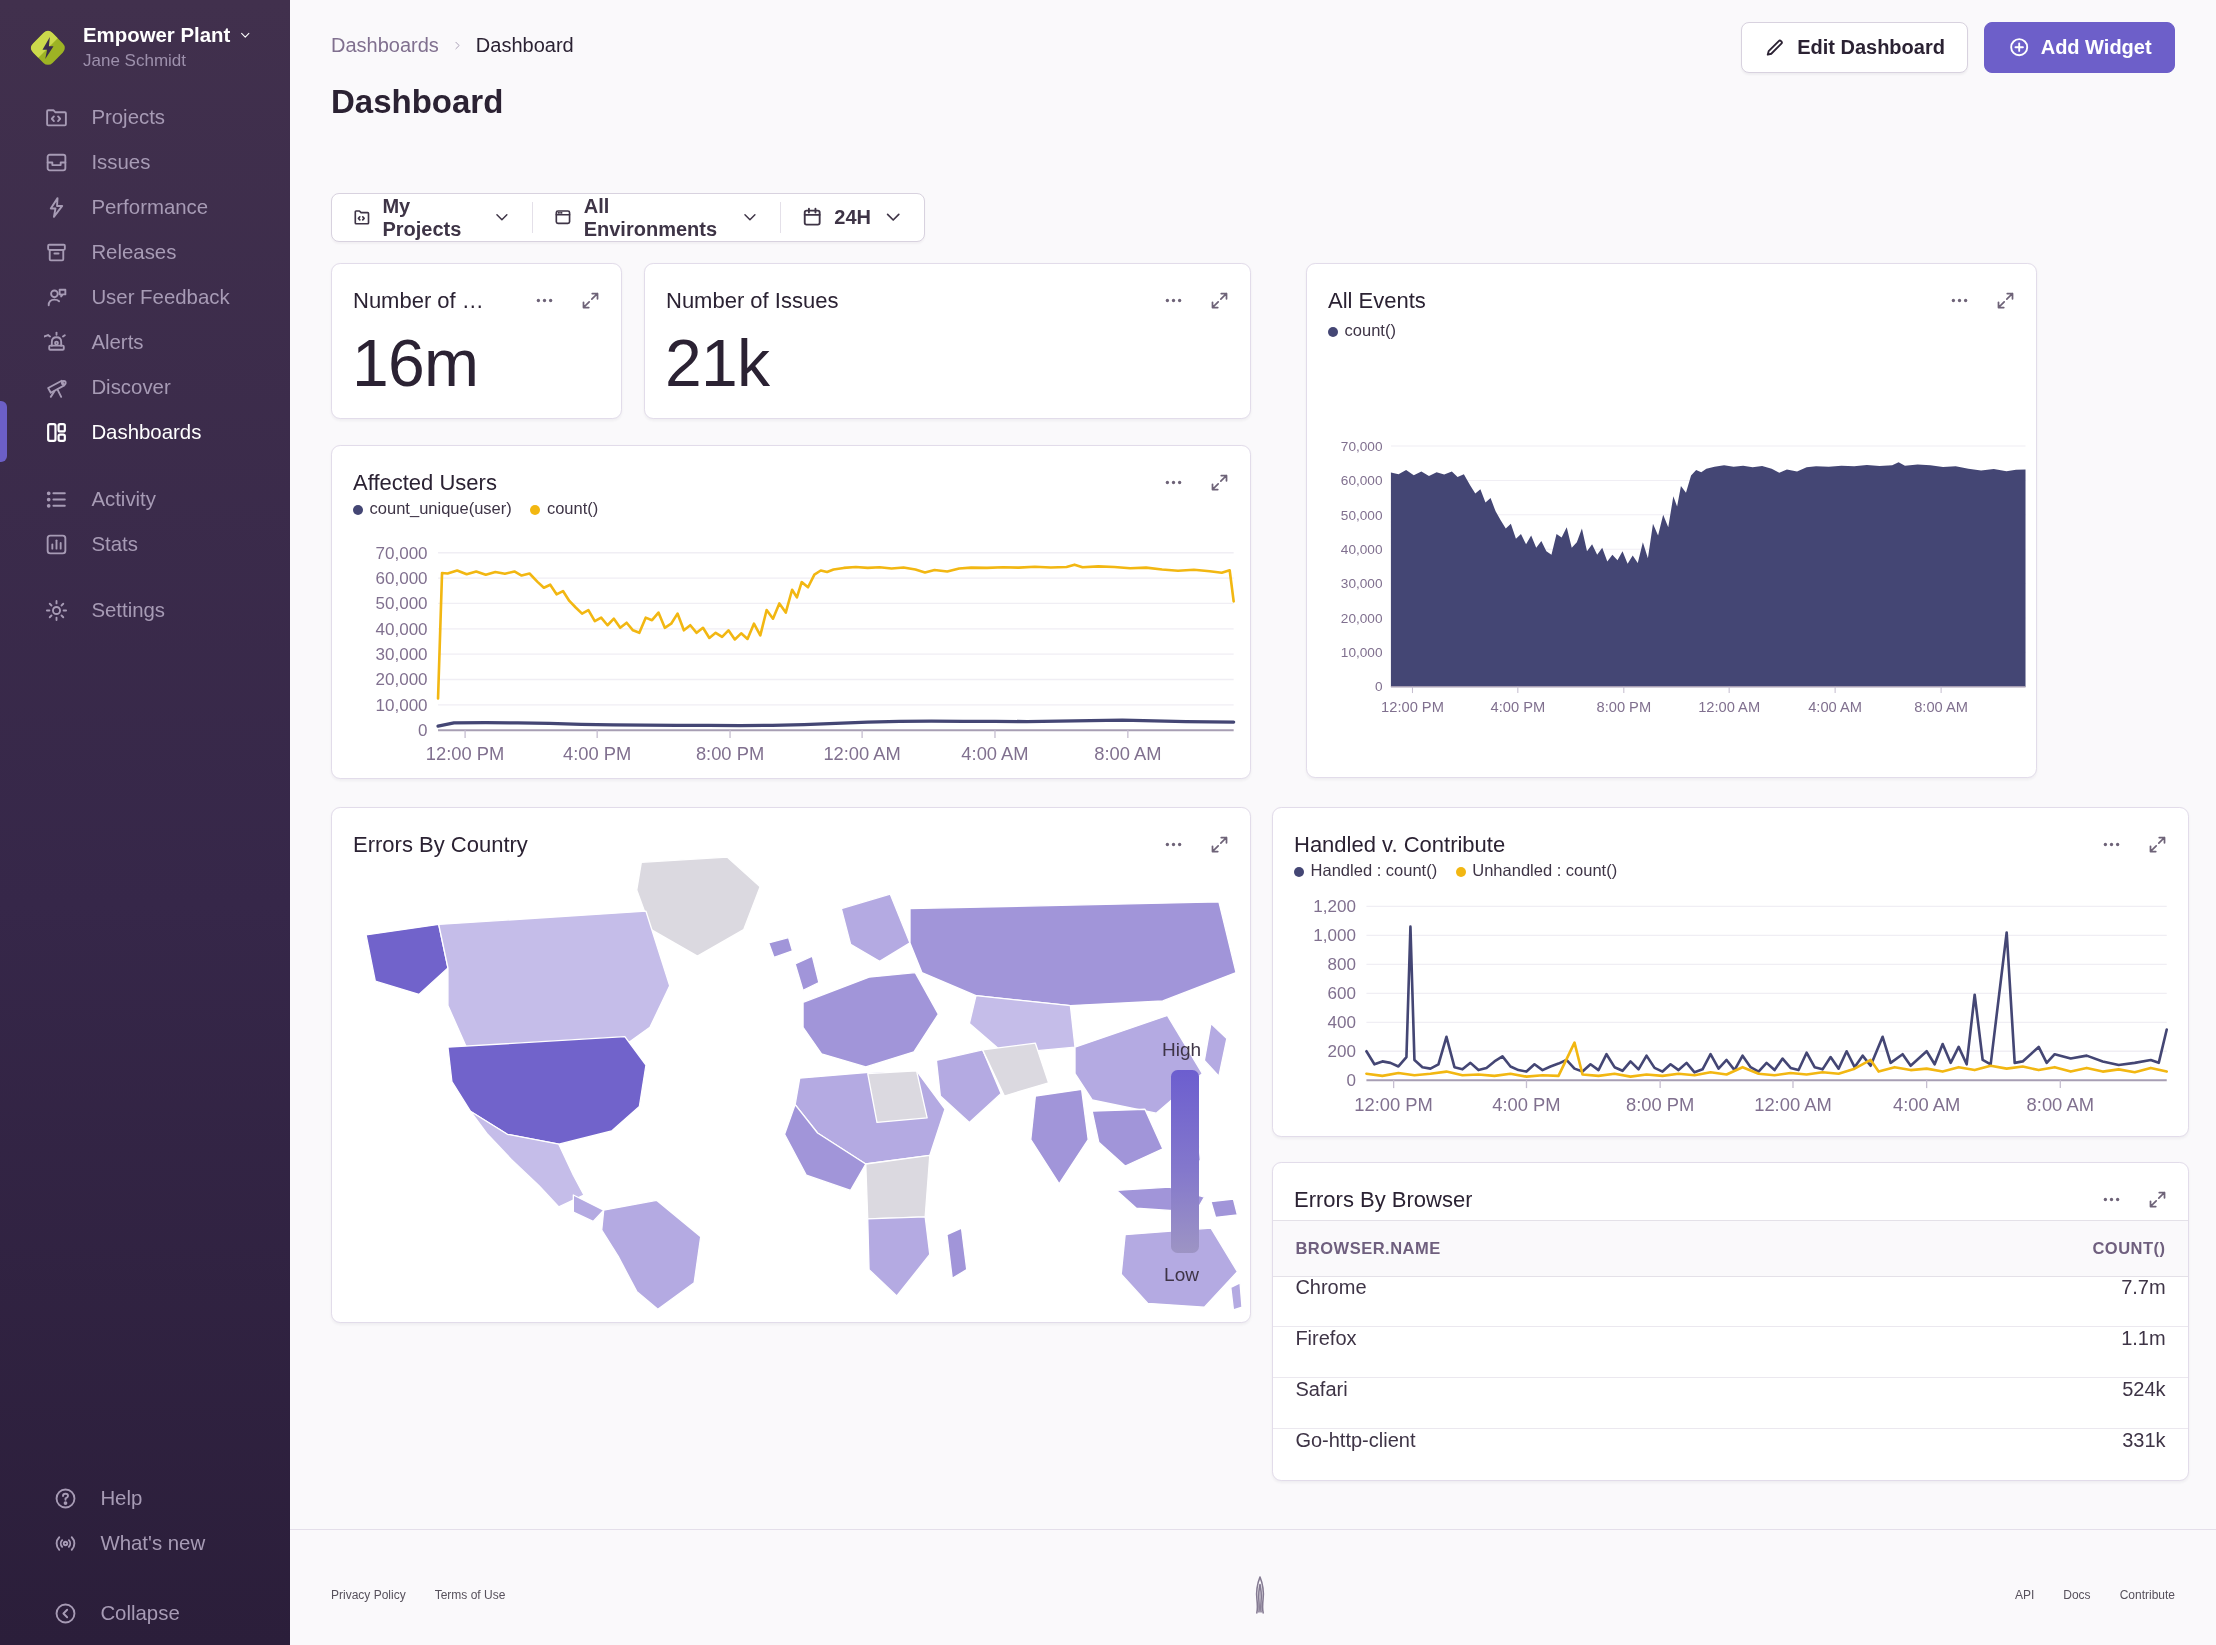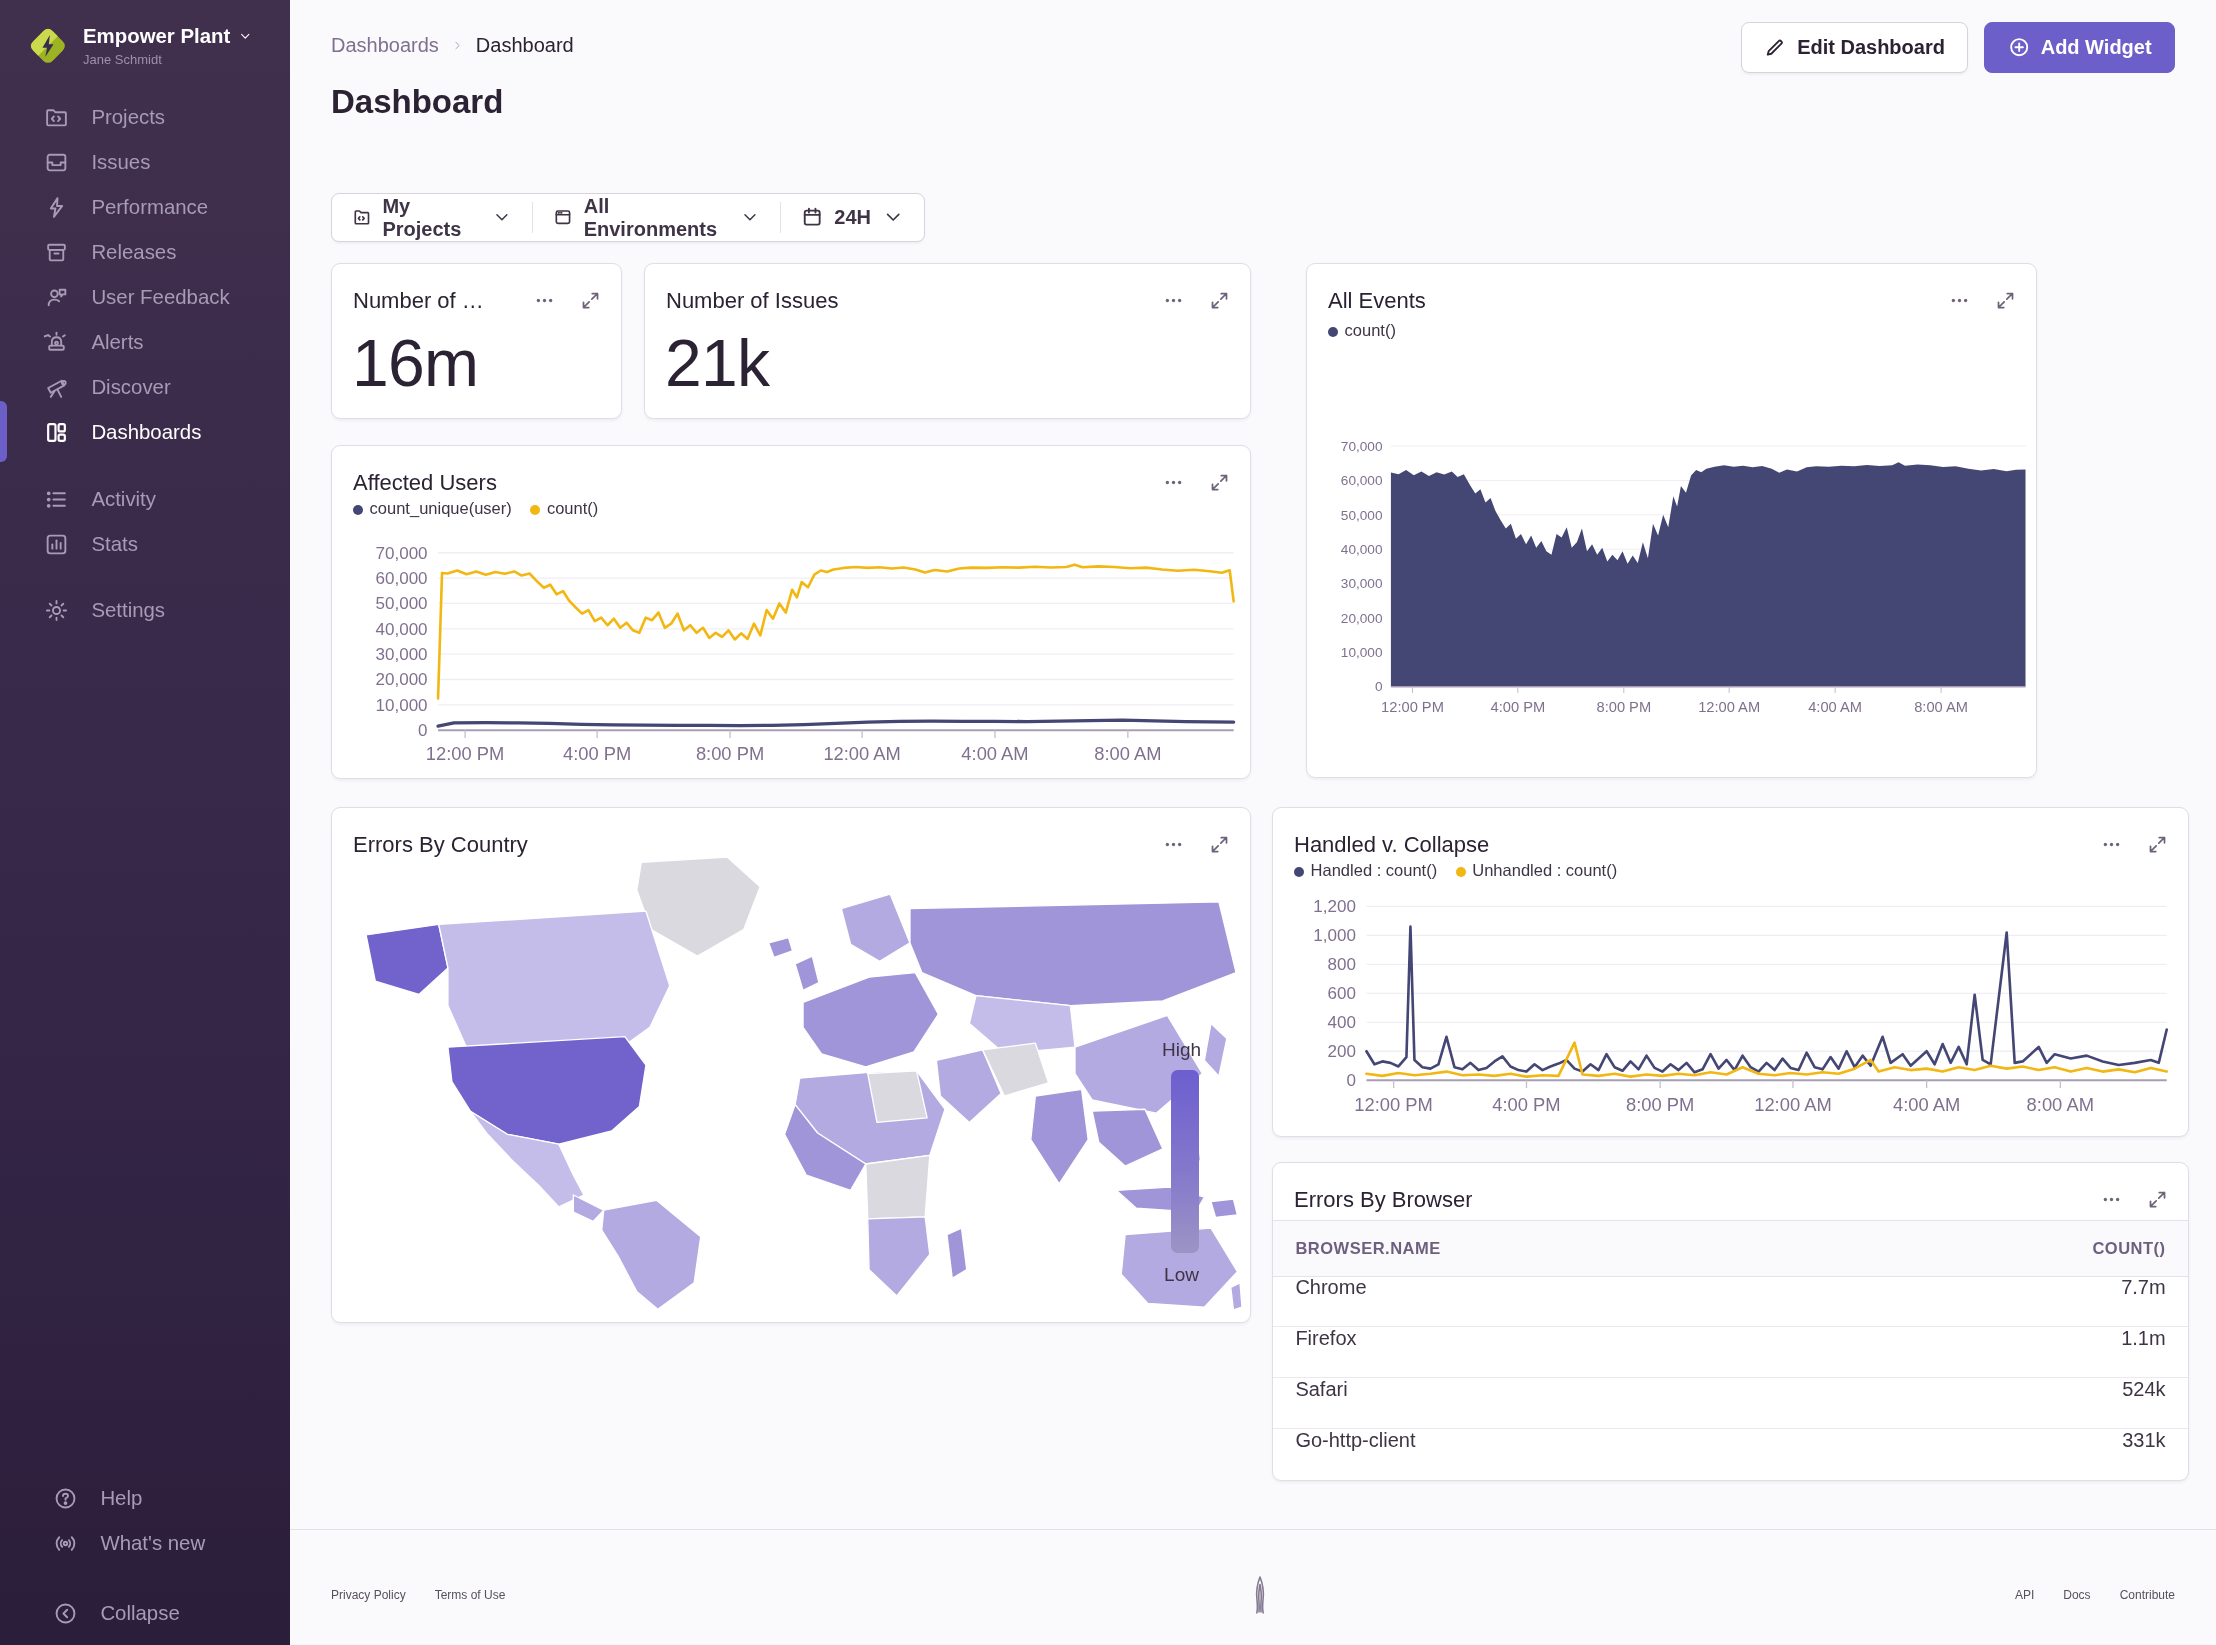--- a/index.html
+++ b/index.html
@@ -4,21 +4,21 @@
 <style>
   * { margin:0; padding:0; box-sizing:border-box; }
   html,body { width:2216px; height:1645px; font-family:"Liberation Sans",sans-serif; background:#FAF9FB; overflow:hidden; }
 
   
   .sidebar { position:absolute; left:0; top:0; width:290px; height:1645px;
     background:linear-gradient(180deg,#41304D 0%,#362749 55%,#2B1E3A 100%); color:#A79BB5; }
   .org { position:absolute; left:26px; top:24px; display:flex; gap:13px; align-items:center; cursor:pointer; }
   .org-logo { width:44px; height:44px; flex:0 0 44px; }
   .org-name { color:#FFFFFF; font-size:20.4px; font-weight:700; display:flex; align-items:center; gap:8px; white-space:nowrap; }
-  .org-user { color:#9D90AC; font-size:13px; margin-top:4px; }
+  .org-user { color:#9D90AC; font-size:17px; margin-top:4px; }
   .nav { position:absolute; left:0; top:95px; width:290px; }
   .nav-item { display:flex; align-items:center; gap:22.4px; height:45px; padding-left:44px; font-size:20.4px; color:#A79BB5; cursor:pointer; }
   .nav-item .nicon { width:25px; height:25px; flex:0 0 25px; }
   .nav-item.active { color:#FFFFFF; }
   .nav-gap { height:22.4px; }
   .nav-gap2 { height:21px; }
   .active-pill { position:absolute; left:-5.3px; top:401px; width:12px; height:61px; border-radius:6.6px; background:#6C5FC7; }
   .sidebar-bottom { position:absolute; left:9px; top:1476px; width:264px; }
   svg.stroke { fill:none; stroke:currentColor; stroke-width:1.8; stroke-linecap:round; stroke-linejoin:round; }
 
@@ -481,21 +481,21 @@
       <path d="M1318,532 L1352,528 L1358,552 L1325,556 Z" fill="#A195D9"></path>
       <path d="M1188,582 L1318,572 L1358,638 L1308,692 L1222,686 L1182,642 Z" fill="#B4AAE2"></path>
       <path d="M1348,662 L1362,655 L1365,692 L1352,696 Z" fill="#B4AAE2"></path>
     </svg>
     <div class="map-legend-high">High</div>
     <div class="map-legend-bar"></div>
     <div class="map-legend-low">Low</div>
   </section>
 
   <section class="card" style="left:982px; top:807px; width:917px; height:330px;">
-    <div class="card-title">Handled v. Collapse</div>
+    <div class="card-title">Handled v. Contribute</div>
     <div class="card-icons">
       <svg viewBox="0 0 24 24">
           <g fill="#6E6378">
             <circle cx="5" cy="12" r="1.9"></circle>
             <circle cx="12" cy="12" r="1.9"></circle>
             <circle cx="19" cy="12" r="1.9"></circle>
           </g>
         </svg>
       <svg class="stroke" viewBox="0 0 24 24" style="stroke-width:2">
           <path d="M14,4 H20 V10 M20,4 L13.5,10.5 M10,20 H4 V14 M4,20 L10.5,13.5"></path>

